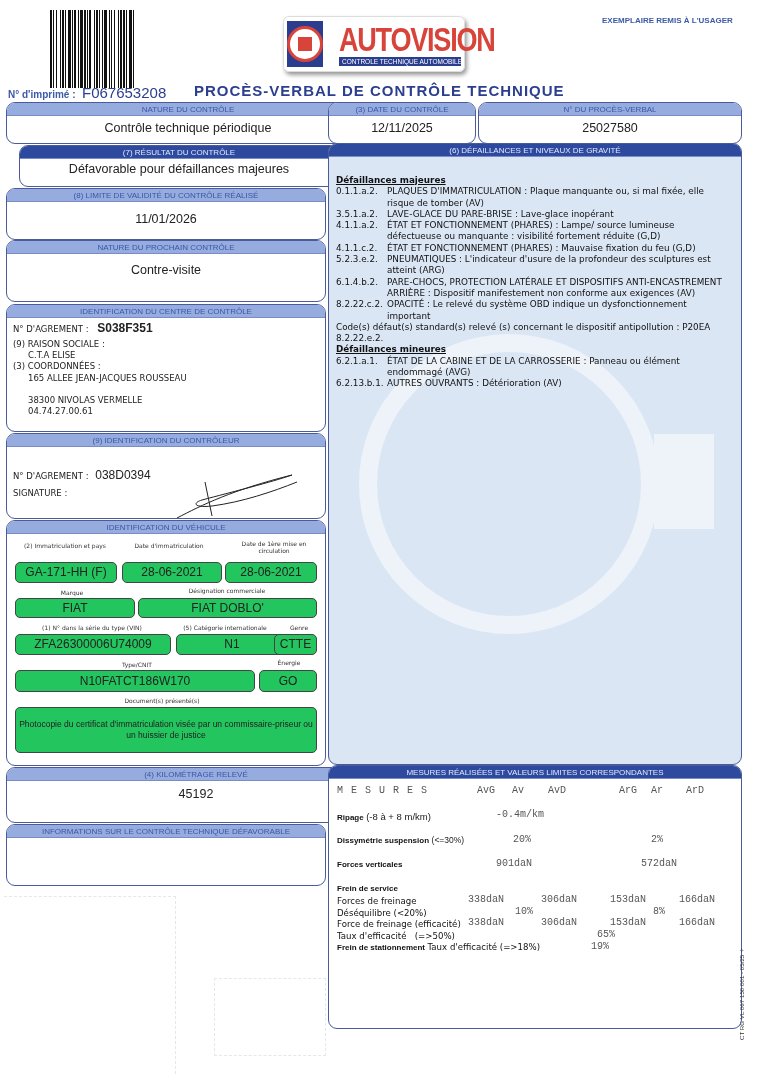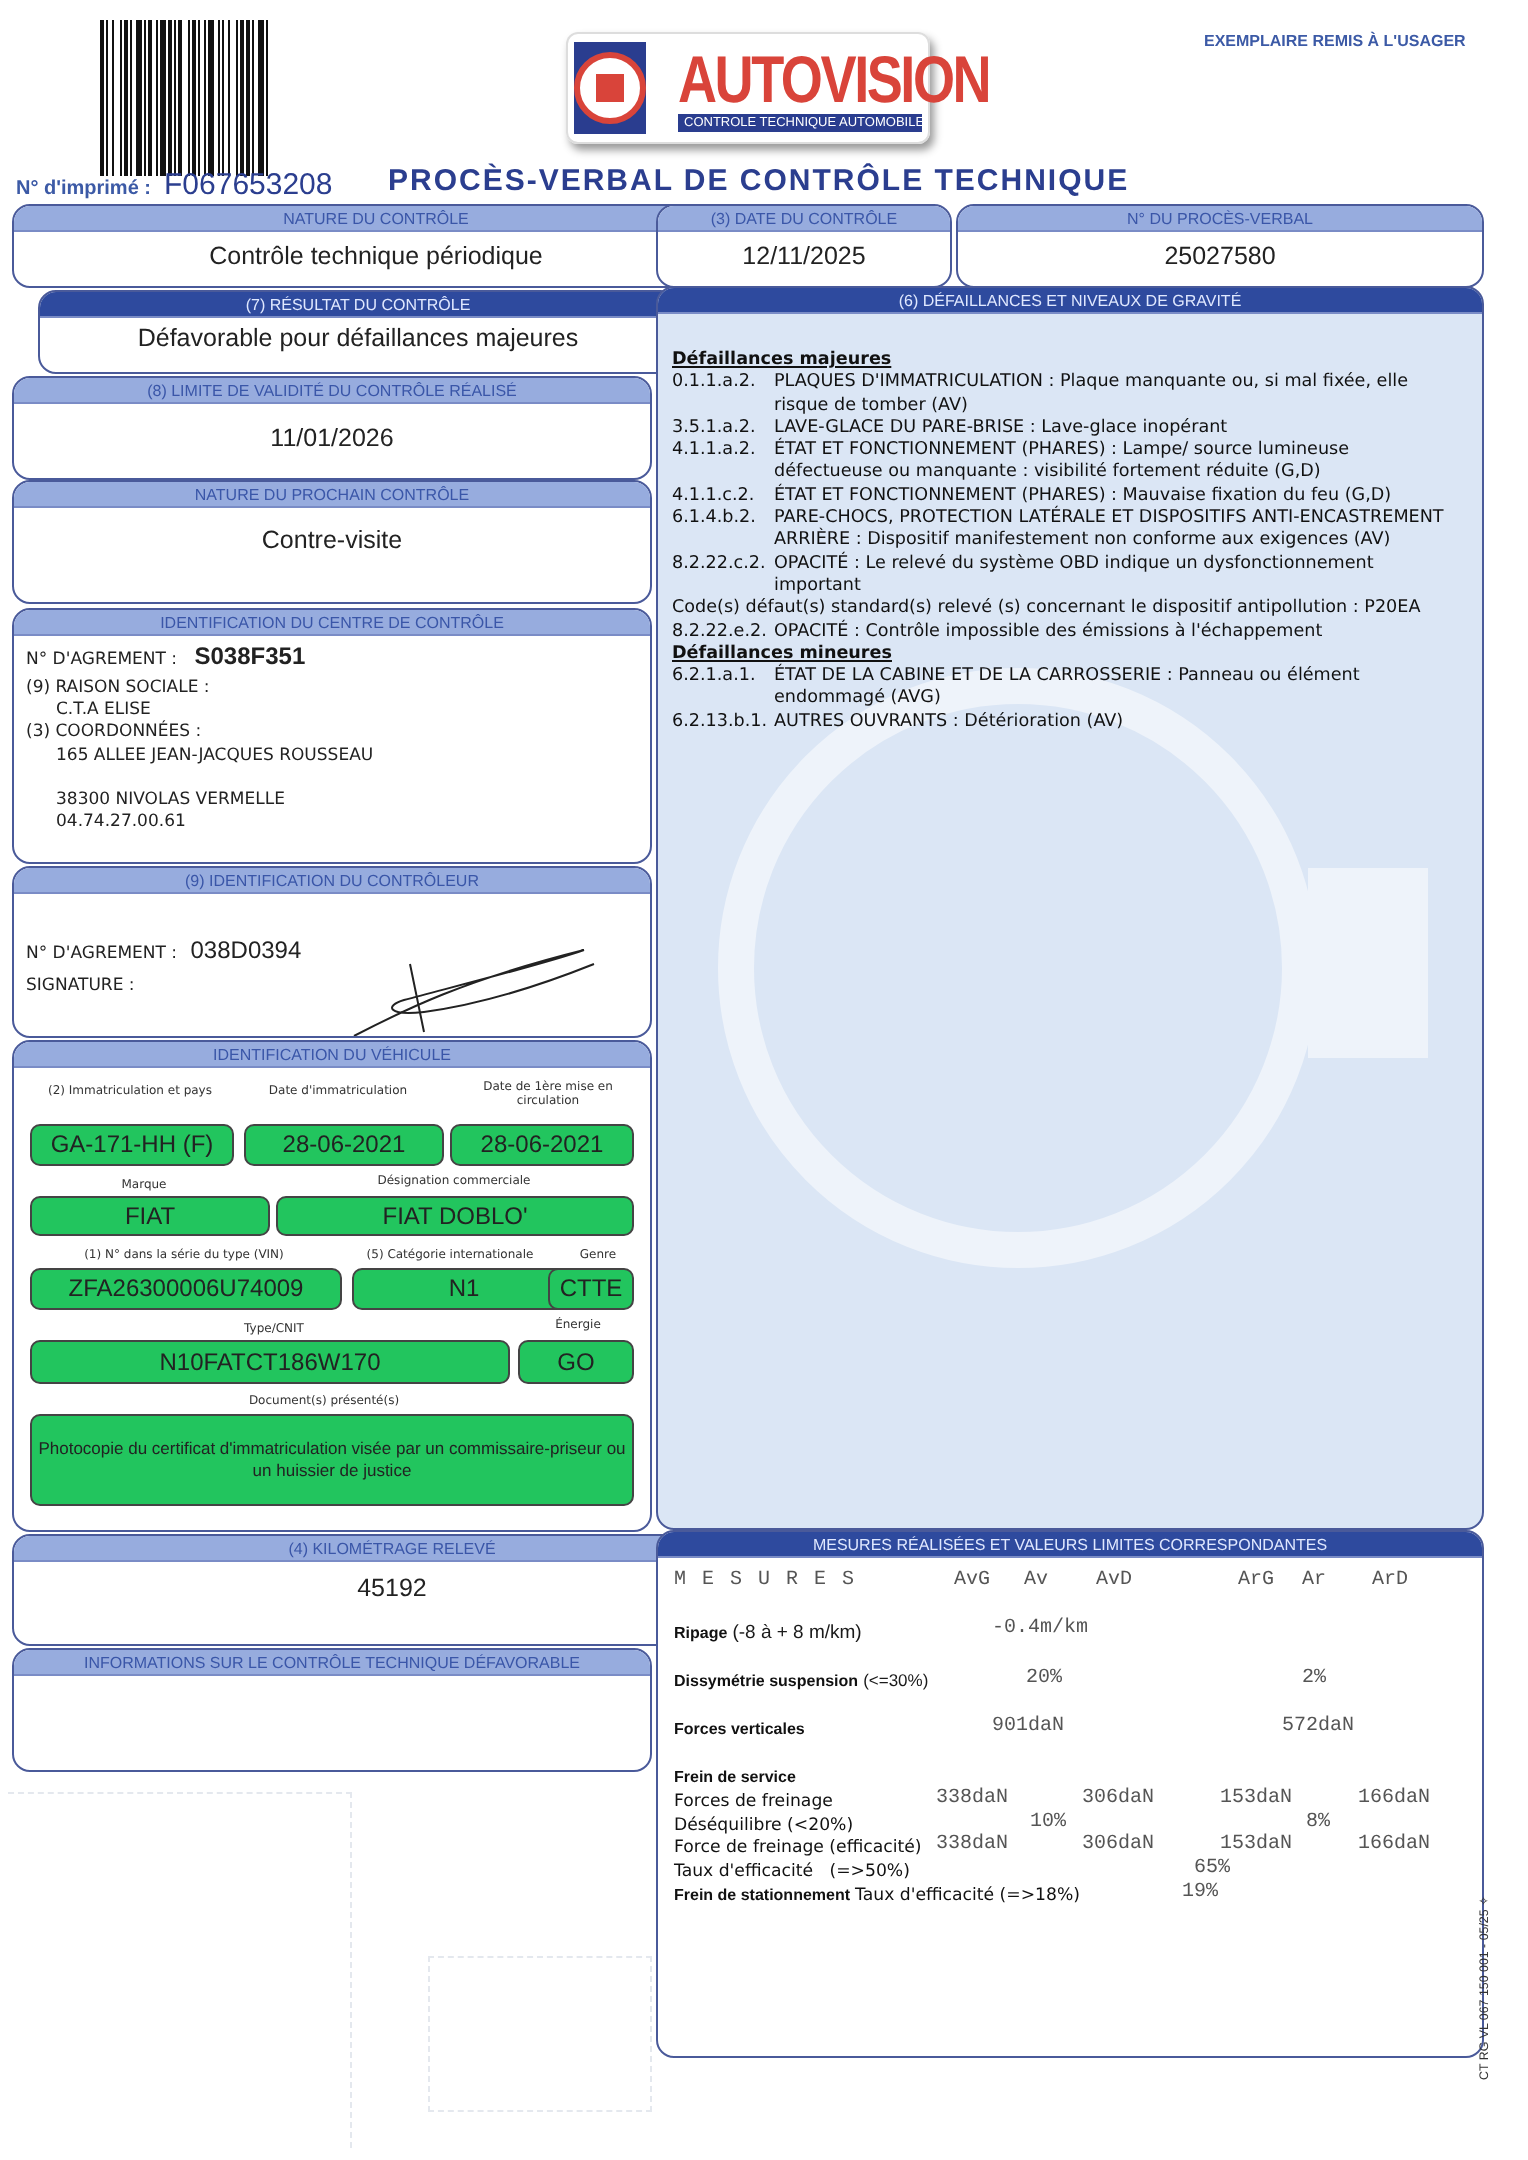--- a/index.html
+++ b/index.html
@@ -263,33 +263,36 @@
         </div>
         <div class="def-row">
           <span class="def-code">4.1.1.a.2.</span>
           <span class="def-text">ÉTAT ET FONCTIONNEMENT (PHARES) : Lampe/ source lumineuse défectueuse ou manquante : visibilité fortement réduite (G,D)</span>
         </div>
         <div class="def-row">
           <span class="def-code">4.1.1.c.2.</span>
           <span class="def-text">ÉTAT ET FONCTIONNEMENT (PHARES) : Mauvaise fixation du feu (G,D)</span>
         </div>
         <div class="def-row">
+          <span class="def-code">5.2.3.e.2.</span>
+          <span class="def-text">PNEUMATIQUES : L'indicateur d'usure de la profondeur des sculptures est atteint (ARG)</span>
+        </div>
+        <div class="def-row">
           <span class="def-code">6.1.4.b.2.</span>
           <span class="def-text">PARE-CHOCS, PROTECTION LATÉRALE ET DISPOSITIFS ANTI-ENCASTREMENT ARRIÈRE : Dispositif manifestement non conforme aux exigences (AV)</span>
         </div>
         <div class="def-row">
           <span class="def-code">8.2.22.c.2.</span>
           <span class="def-text">OPACITÉ : Le relevé du système OBD indique un dysfonctionnement important</span>
         </div>
       </div>
     <div>Code(s) défaut(s) standard(s) relevé (s) concernant le dispositif antipollution : P20EA</div>
     <div id="majeures-after">
         <div class="def-row">
           <span class="def-code">8.2.22.e.2.</span>
-          <span class="def-text">OPACITÉ : Contrôle impossible des émissions à l'échappement</span>
         </div>
       </div>
     <div class="def-heading">Défaillances mineures</div>
     <div id="mineures">
         <div class="def-row">
           <span class="def-code">6.2.1.a.1.</span>
           <span class="def-text">ÉTAT DE LA CABINE ET DE LA CARROSSERIE : Panneau ou élément endommagé (AVG)</span>
         </div>
         <div class="def-row">
           <span class="def-code">6.2.13.b.1.</span>

